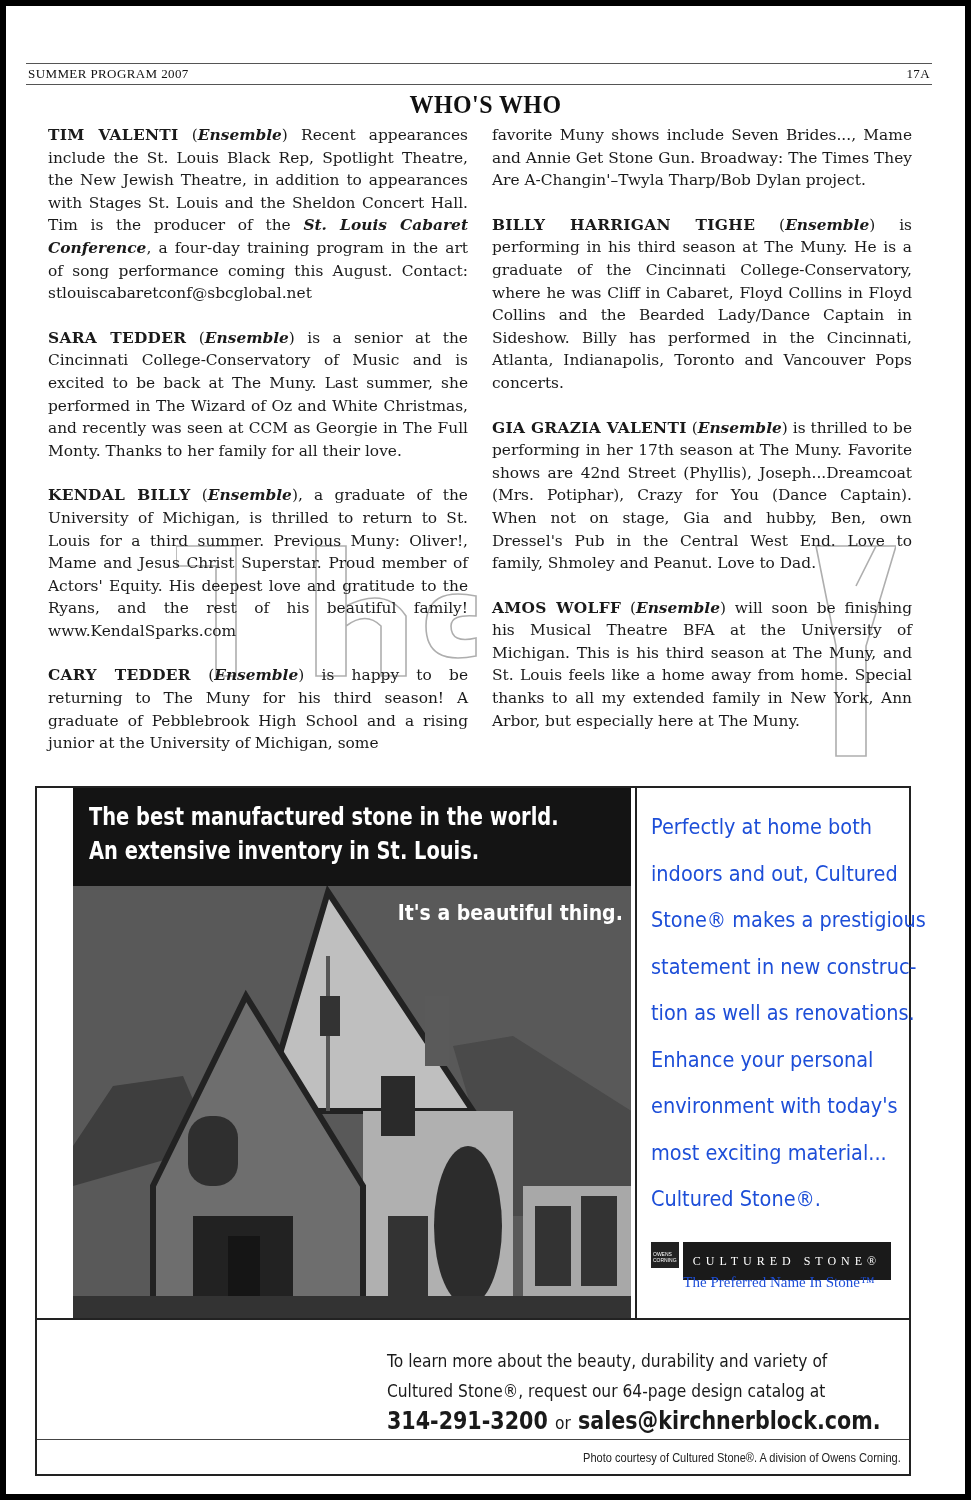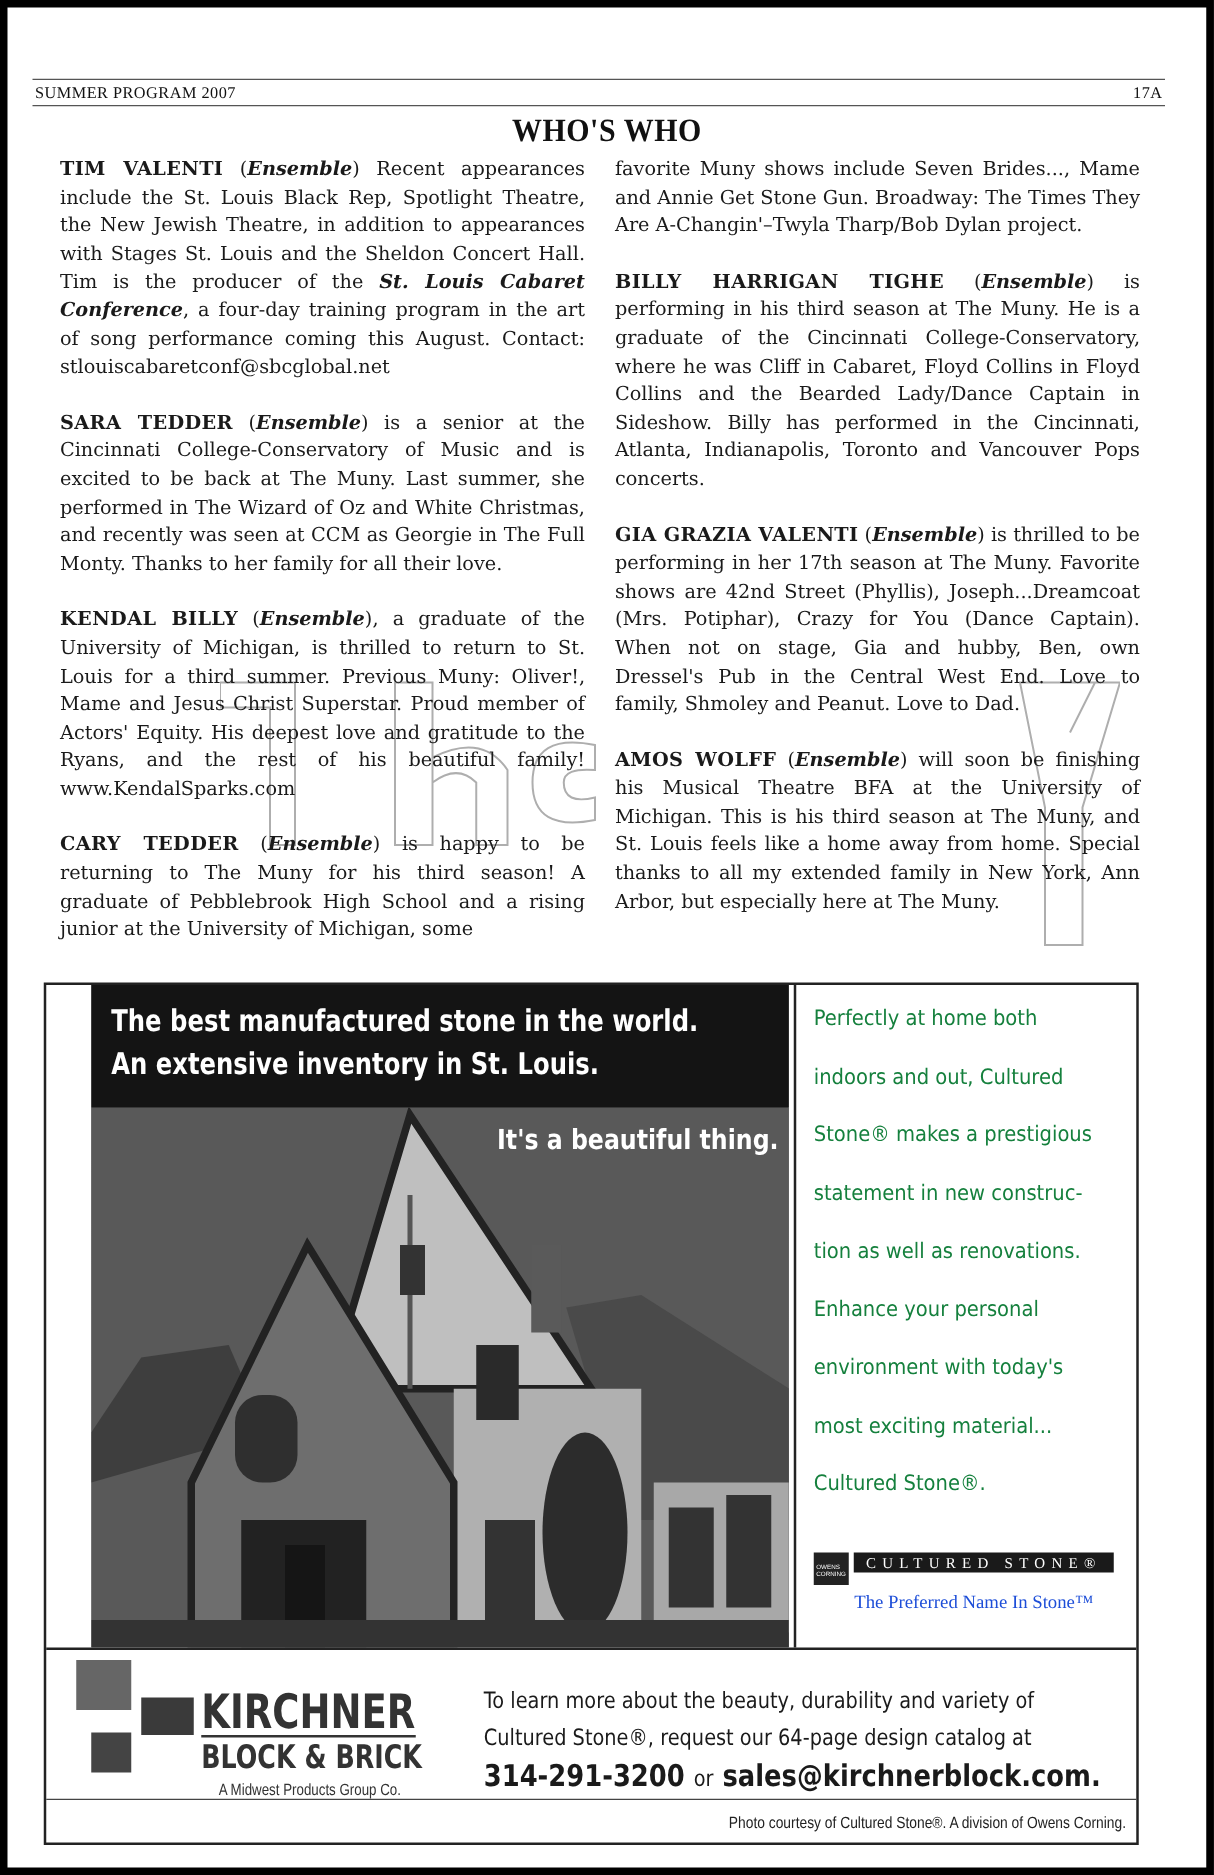--- a/index.html
+++ b/index.html
@@ -52,35 +52,35 @@
     white-space: nowrap;
   }
   .ad-tagline {
     position: absolute; right: 8px; top: 112px; color: #fff;
     font-family: "DejaVu Sans", sans-serif; font-weight: bold; font-size: 22px;
     transform: scaleX(0.86); transform-origin: right top; white-space: nowrap;
   }
   .house-svg { position: absolute; left: 0; top: 98px; width: 598px; height: 432px; }
   .ad-copy {
     position: absolute; left: 598px; top: 0; width: 276px; height: 530px;
-    border-left: 2px solid #222; padding: 4px 10px 0 14px;
-    font-family: "DejaVu Sans", sans-serif; font-size: 17px; line-height: 46.5px;
-    color: #15803d; transform-origin: left top;
+    border-left: 2px solid #222; padding: 16px 10px 0 14px;
+    font-family: "DejaVu Sans", sans-serif; font-size: 21px; line-height: 46.5px;
+    color: #1d4ed8; transform-origin: left top;
   }
   .ad-copy p { white-space: nowrap; transform: scaleX(0.92); transform-origin: left center; }
   .cs-logo {
     position: absolute; left: 614px; top: 452px; width: 250px; height: 70px;
   }
   .oc-mark {
     position: absolute; left: 0; top: 2px; width: 28px; height: 26px;
     background: #222; color: #fff; font-family: "Liberation Sans", sans-serif;
     font-size: 5px; line-height: 6px; padding: 9px 1px 0 2px;
   }
   .cs-bar {
-    position: absolute; left: 32px; top: 2px; width: 208px; height: 16px; background: #1a1a1a;
+    position: absolute; left: 32px; top: 2px; width: 208px; height: 38px; background: #1a1a1a;
     color: #fff; font-family: "Liberation Serif", serif; font-size: 12px; letter-spacing: 5px;
     display: flex; align-items: center; justify-content: center;
   }
   .cs-slogan {
     position: absolute; left: 8px; top: 34px; width: 240px; text-align: center;
     font-family: "Liberation Serif", serif; font-size: 15px; color: #1d4ed8;
   }
   .ad-bottom {
     position: absolute; left: 0; top: 530px; width: 872px; height: 122px;
     border-top: 2px solid #222; border-bottom: 1px solid #444;
@@ -235,28 +235,20 @@
       <p>Cultured Stone®.</p>
     </div>
 
     <div class="cs-logo">
       <div class="oc-mark">OWENS CORNING</div>
       <div class="cs-bar">CULTURED STONE®</div>
       <div class="cs-slogan">The Preferred Name In Stone™</div>
     </div>
 
     <div class="ad-bottom">
-      <div class="kb-logo">
-        <div class="sq a"></div>
-        <div class="sq b"></div>
-        <div class="sq c"></div>
-        <div class="kb-name">KIRCHNER</div>
-        <div class="kb-sub">BLOCK &amp; BRICK</div>
-        <div class="kb-group">A Midwest Products Group Co.</div>
-      </div>
       <div class="ad-cta">
         <div>To learn more about the beauty, durability and variety of</div>
         <div>Cultured Stone®, request our 64-page design catalog at</div>
         <div class="contact">
           <span>314-291-3200</span>
           <span class="or">or</span>
           <span>sales@kirchnerblock.com.</span>
         </div>
       </div>
     </div>

